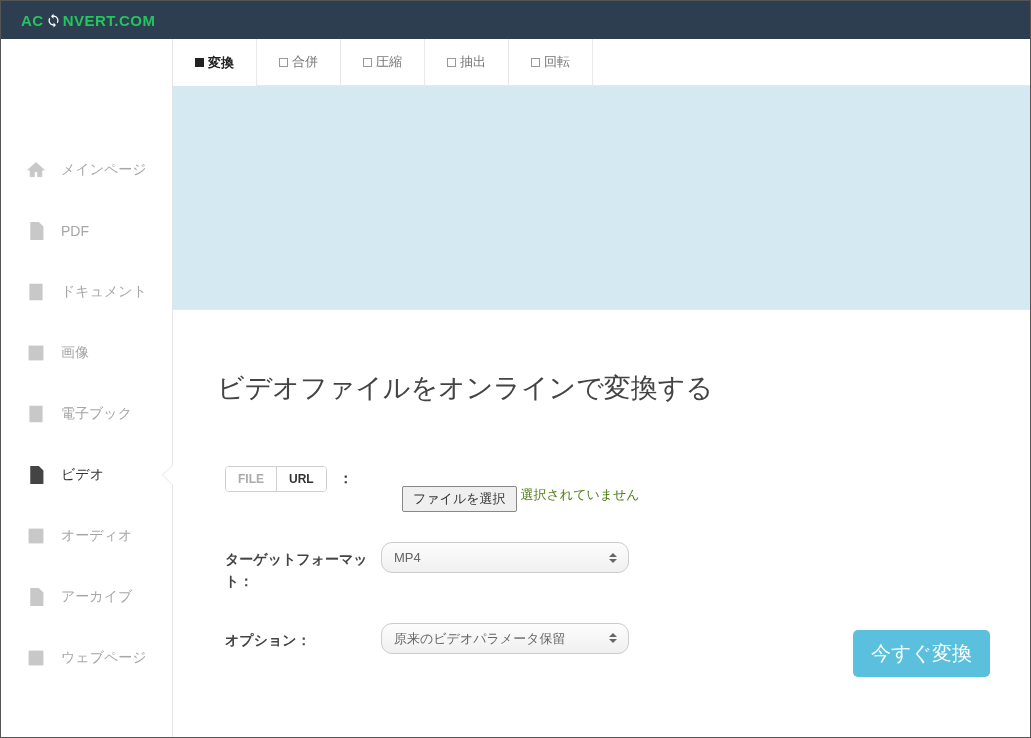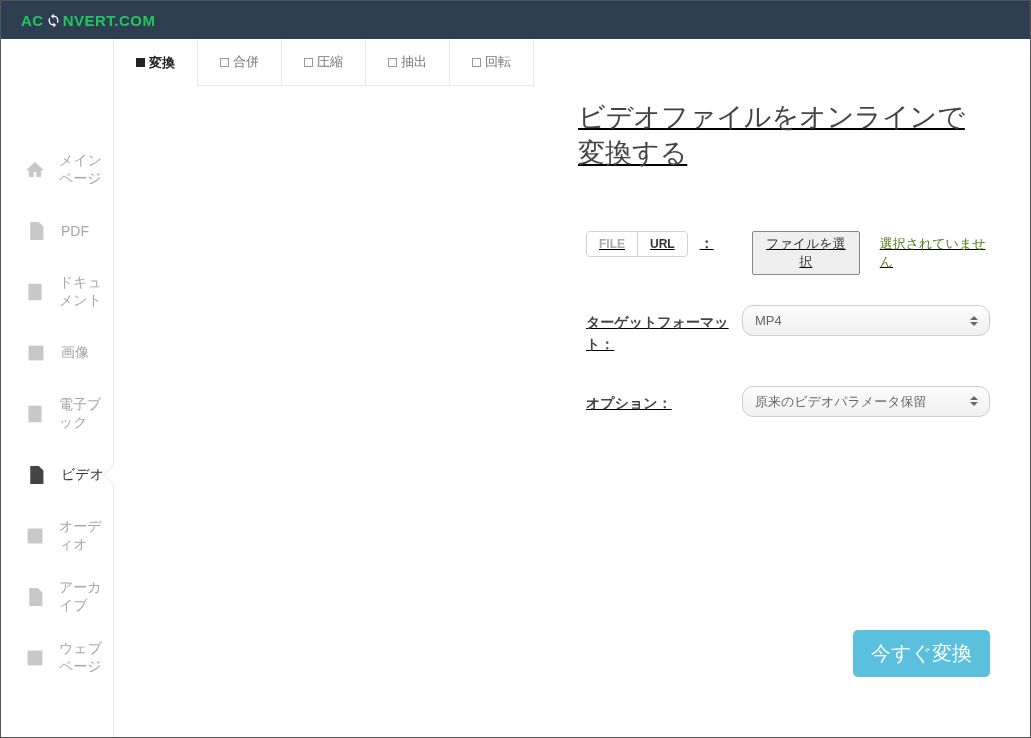--- a/index.html
+++ b/index.html
@@ -91,20 +91,21 @@
       fill: #c8c8c8;
       stroke: #c8c8c8;
     }
     .sidebar-item.active .side-icon svg {
       fill: #444;
       stroke: #444;
     }
     .main {
       flex: 1;
       display: flex;
+      flex-direction: column;
     }
     .tabs-row {
       display: flex;
       height: 47px;
     }
     .tab {
       width: 84px;
       display: flex;
       align-items: center;
       justify-content: center;
@@ -139,21 +140,20 @@
     }
     .ad-block {
       height: 224px;
       background: #d4e9f2;
       border-bottom: 1px solid #e8e8e8;
     }
     .content {
       padding: 60px 40px 20px 40px;
       flex: 1;
       position: relative;
-      text-decoration: underline;
     }
     .page-heading {
       font-size: 27px;
       color: #444;
       font-weight: normal;
       margin-bottom: 60px;
       padding-left: 4px;
     }
     .form-row {
       display: flex;
@@ -196,22 +196,22 @@
       border-right: 1px solid #d0d0d0;
     }
     .colon {
       font-weight: bold;
       font-size: 14px;
       color: #333;
       margin-left: 4px;
     }
     .file-picker {
       display: inline-flex;
-      align-items: center;
-      gap: 20px;
+      gap: 4px;
+      margin-top: 20px;
     }
     .file-btn {
       padding: 3px 10px;
       font-size: 13px;
       color: #333;
       background: #efefef;
       border: 1px solid #888;
       border-radius: 2px;
       cursor: pointer;
     }

